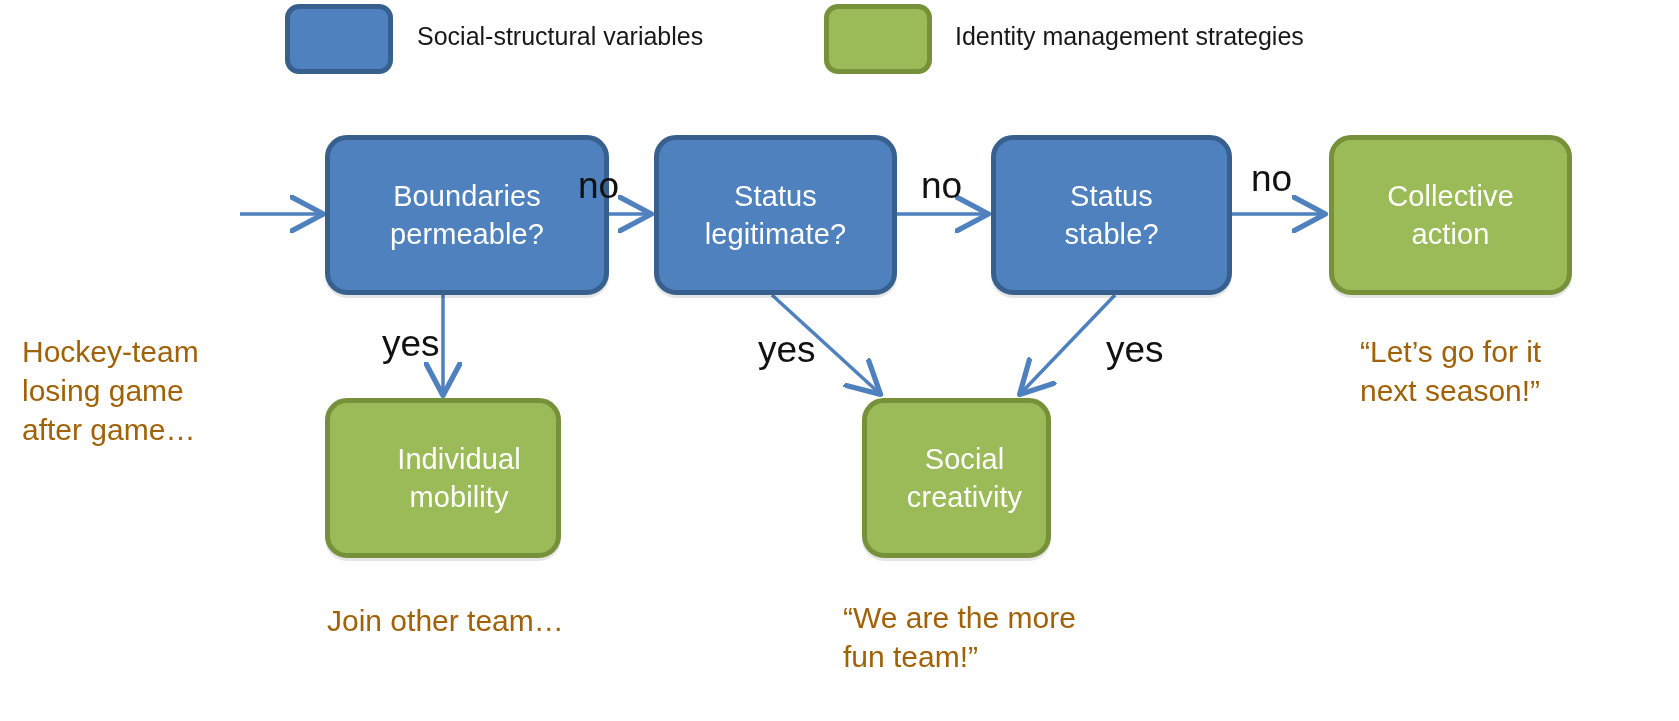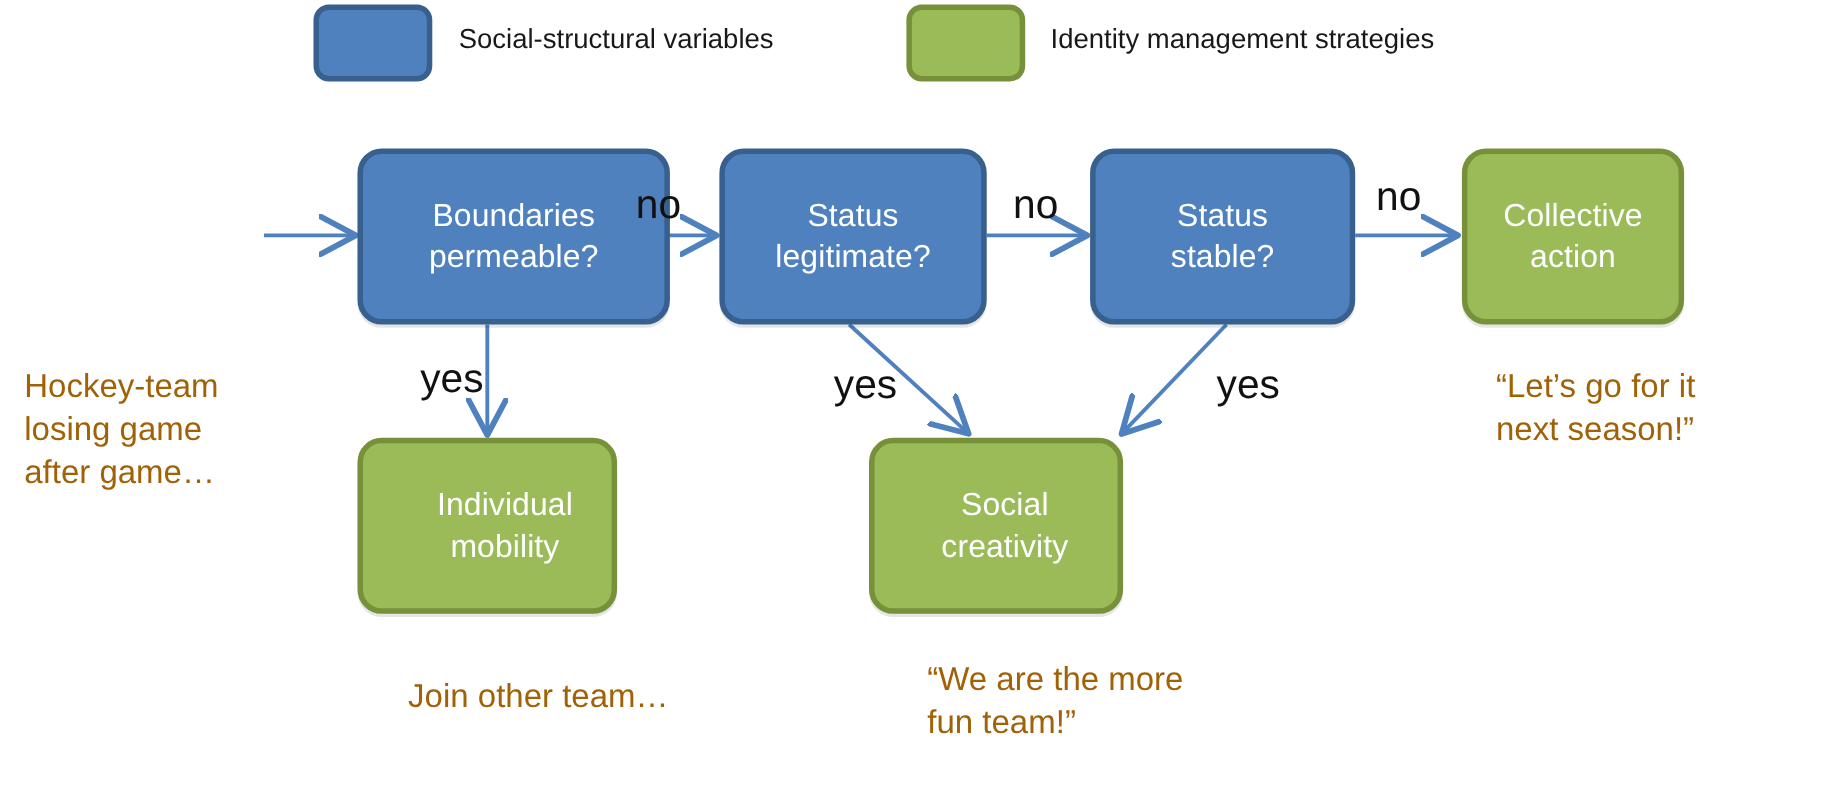--- a/index.html
+++ b/index.html
@@ -151,40 +151,40 @@
   <div class="node blue" style="left:654px; top:135px; width:243px; height:160px;">
     <span class="nlabel">Status
 legitimate?</span>
   </div>
 
   <div class="node blue" style="left:991px; top:135px; width:241px; height:160px;">
     <span class="nlabel">Status
 stable?</span>
   </div>
 
-  <div class="node green" style="left:1329px; top:135px; width:202px; height:160px;">
+  <div class="node green" style="left:1329px; top:135px; width:243px; height:160px;">
     <span class="nlabel">Collective
 action</span>
   </div>
 
   <div class="node green" style="left:325px; top:398px; width:236px; height:160px;padding-left:40px;">
     <span class="nlabel">Individual
 mobility</span>
   </div>
 
-  <div class="node green" style="left:790px; top:398px; width:231px; height:160px;padding-left:24px;">
+  <div class="node green" style="left:862px; top:398px; width:189px; height:160px;padding-left:24px;">
     <span class="nlabel">Social
 creativity</span>
   </div>
 
   <div class="caption" style="left:22px; top:332px; width:270px;">Hockey-team
 losing game
 after game…</div>
 
-  <div class="caption" style="left:327px; top:614px; width:300px;margin-left:44px;">Join other team…</div>
+  <div class="caption" style="left:327px; top:601px; width:300px;">Join other team…</div>
 
   <div class="caption" style="left:1360px; top:332px; width:300px;">“Let’s go for it
 next season!”</div>
 
   <div class="caption" style="left:843px; top:598px; width:300px;">“We are the more
 fun team!”</div>
 
 </div>
 
 </body></html>

